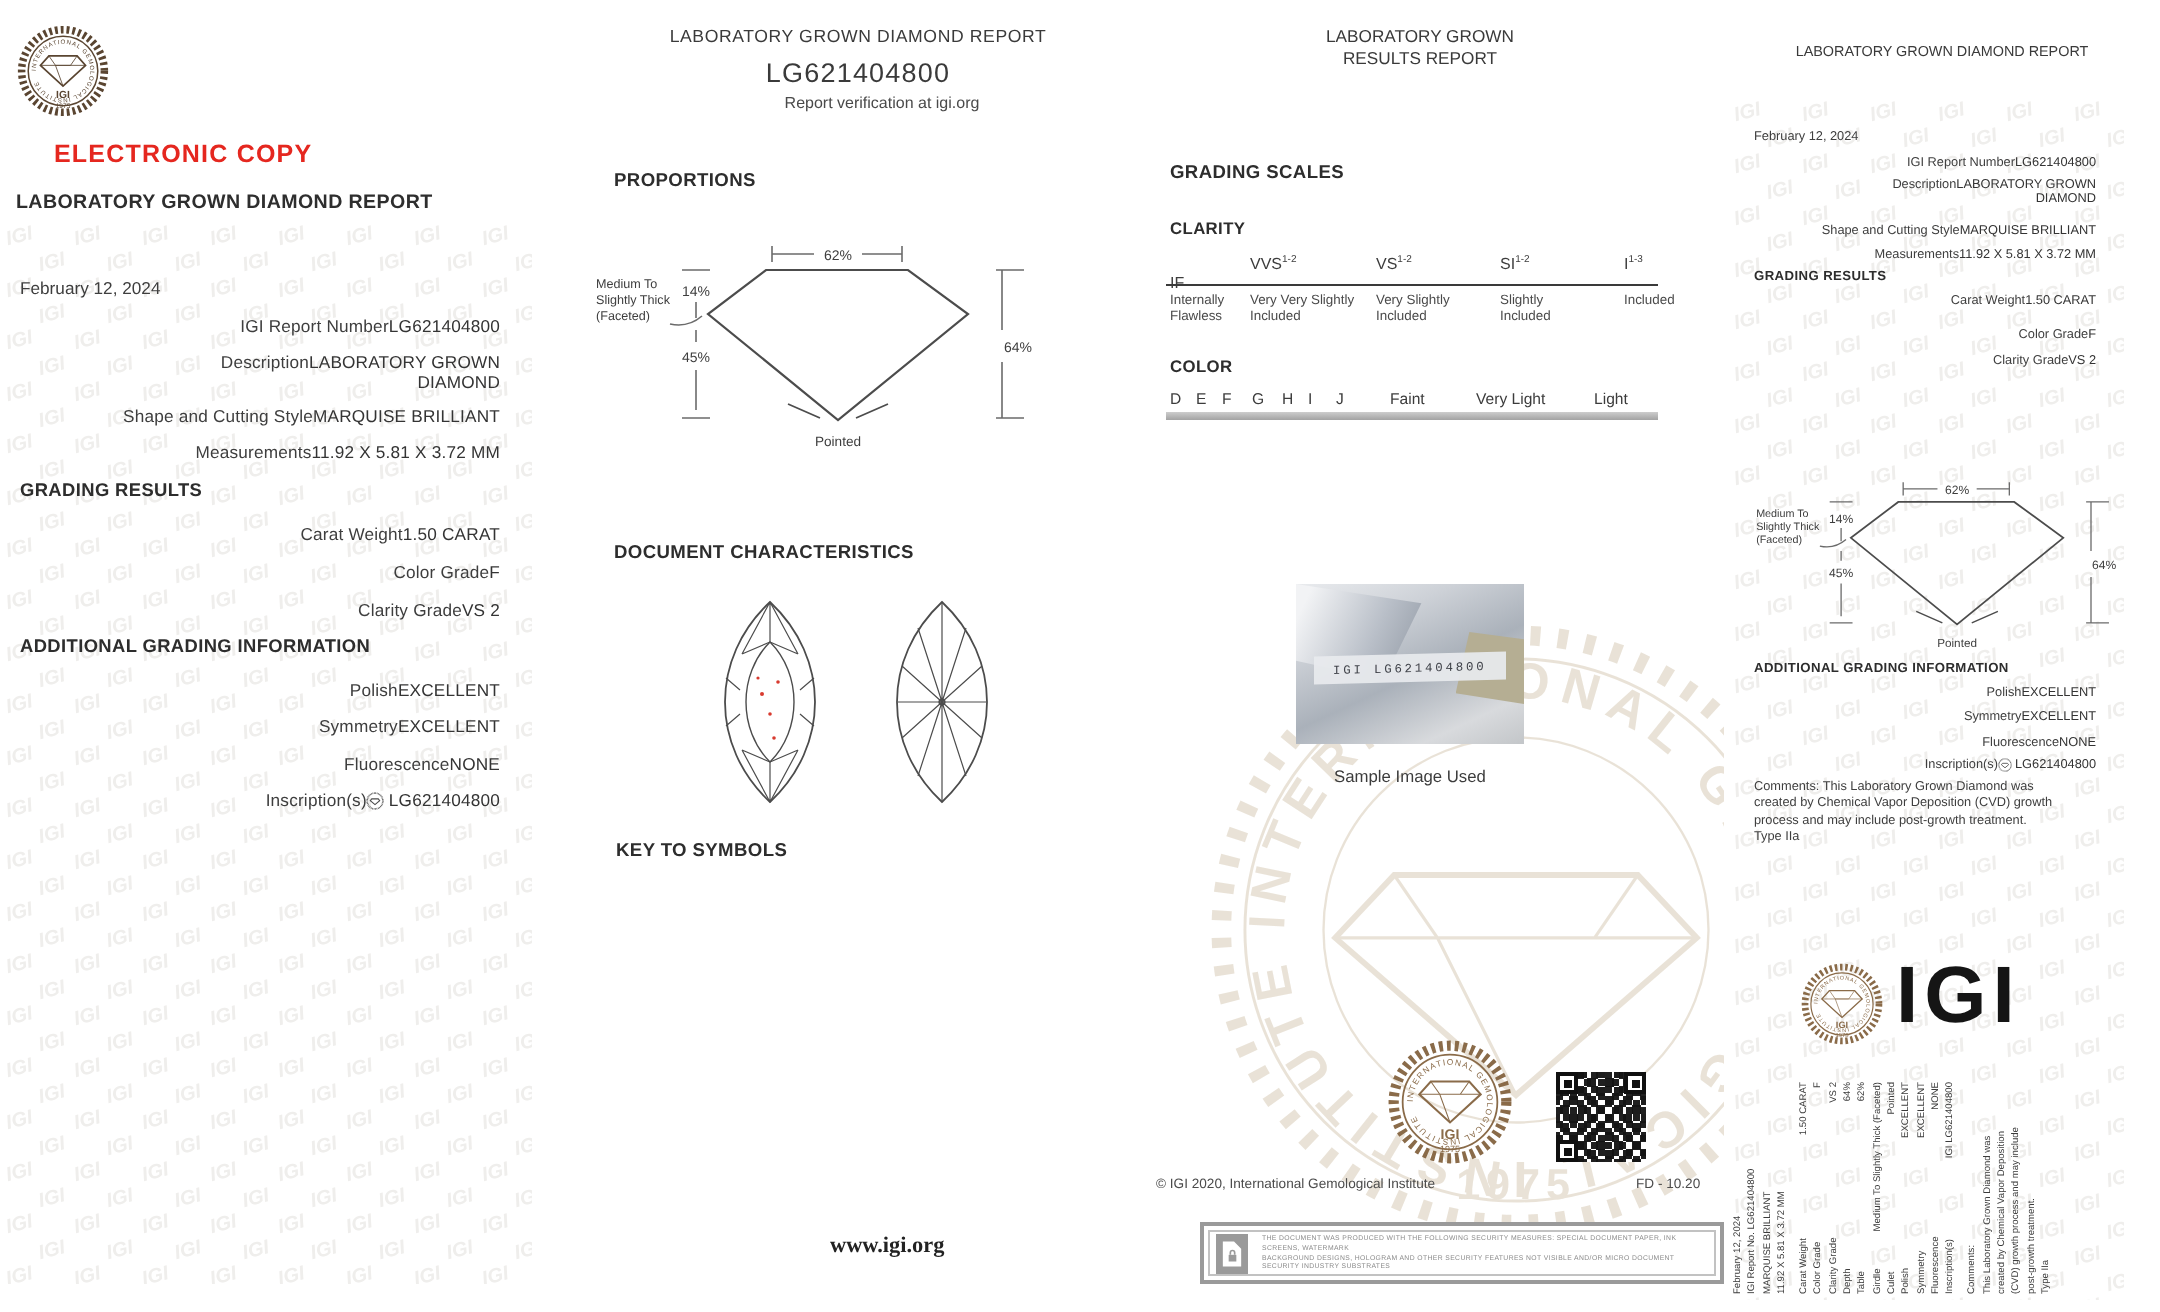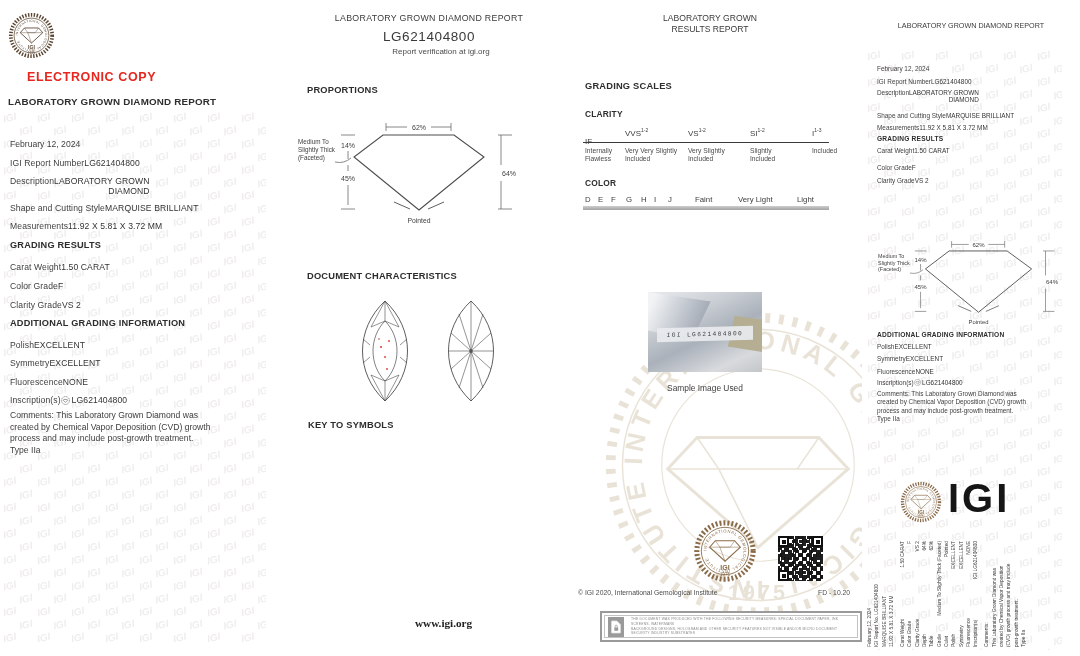--- a/index.html
+++ b/index.html
@@ -2,21 +2,21 @@
 <html><head>
 <meta charset="utf-8">
 <style>
   html,body{margin:0;padding:0;background:#fff;}
   .page{position:relative;width:1080px;height:656px;background:#ffffff;overflow:hidden;
         font-family:"Liberation Sans",sans-serif;color:#3e3e3e;}
   .abs{position:absolute;}
   .panel{position:absolute;top:0;height:656px;}
   .bold{font-weight:bold;color:#2e2e2e;}
   .sect{position:absolute;font-weight:bold;color:#2d2d2d;letter-spacing:.2px;}
-  .row{position:absolute;display:flex;justify-content:flex-start;align-items:flex-start;}
+  .row{position:absolute;display:flex;justify-content:flex-end;align-items:flex-start;}
   .row .val{text-align:right;white-space:pre-line;color:#343434;}
   .pre{white-space:pre-line;}
   .ctr{text-align:center;}
   
   .p1row{left:10px;right:22px;font-size:8.6px;letter-spacing:.1px;}
   
   .p4row{left:15px;right:32px;font-size:6.4px;}
   
   .ecopy{font-weight:bold;font-size:12.5px;letter-spacing:.6px;}
   
@@ -146,24 +146,20 @@
       <span class="lbl">Inscription(s)</span>
       <span class="val" style="display:flex;align-items:center;gap:2px;">
         <svg width="9" height="9" viewBox="0 0 100 100">
           <circle cx="50" cy="50" r="44" fill="none" stroke="#4a4a4a" stroke-width="9" stroke-dasharray="4 4"></circle>
           <path d="M32,38 H68 L76,48 L50,70 L24,48 Z" fill="none" stroke="#4a4a4a" stroke-width="6"></path>
         </svg>
         <span>LG621404800</span>
       </span>
     </div>
 
-    <div class="abs pre" style="left:10px;top:410px;width:252px;font-size:8.6px;line-height:11.6px;">Comments: This Laboratory Grown Diamond was
-created by Chemical Vapor Deposition (CVD) growth
-process and may include post-growth treatment.
-Type IIa</div>
   </div>
 
   <div class="panel" style="left:283px;width:292px;">
     <div class="abs ctr" style="left:0;top:13px;width:292px;font-size:8.8px;letter-spacing:.3px;color:#3a3a3a;">LABORATORY GROWN DIAMOND REPORT</div>
     <div class="abs ctr" style="left:0;top:29px;width:292px;font-size:13.5px;letter-spacing:.6px;color:#3a3a3a;">LG621404800</div>
     <div class="abs ctr" style="left:12px;top:47px;width:292px;font-size:8px;color:#4a4a4a;">Report verification at igi.org</div>
 
     <div class="sect" style="left:24px;top:85px;font-size:9.3px;">PROPORTIONS</div>
 
     <svg class="abs" style="left:8px;top:117px;" width="240" height="112" viewBox="0 0 240 112">

